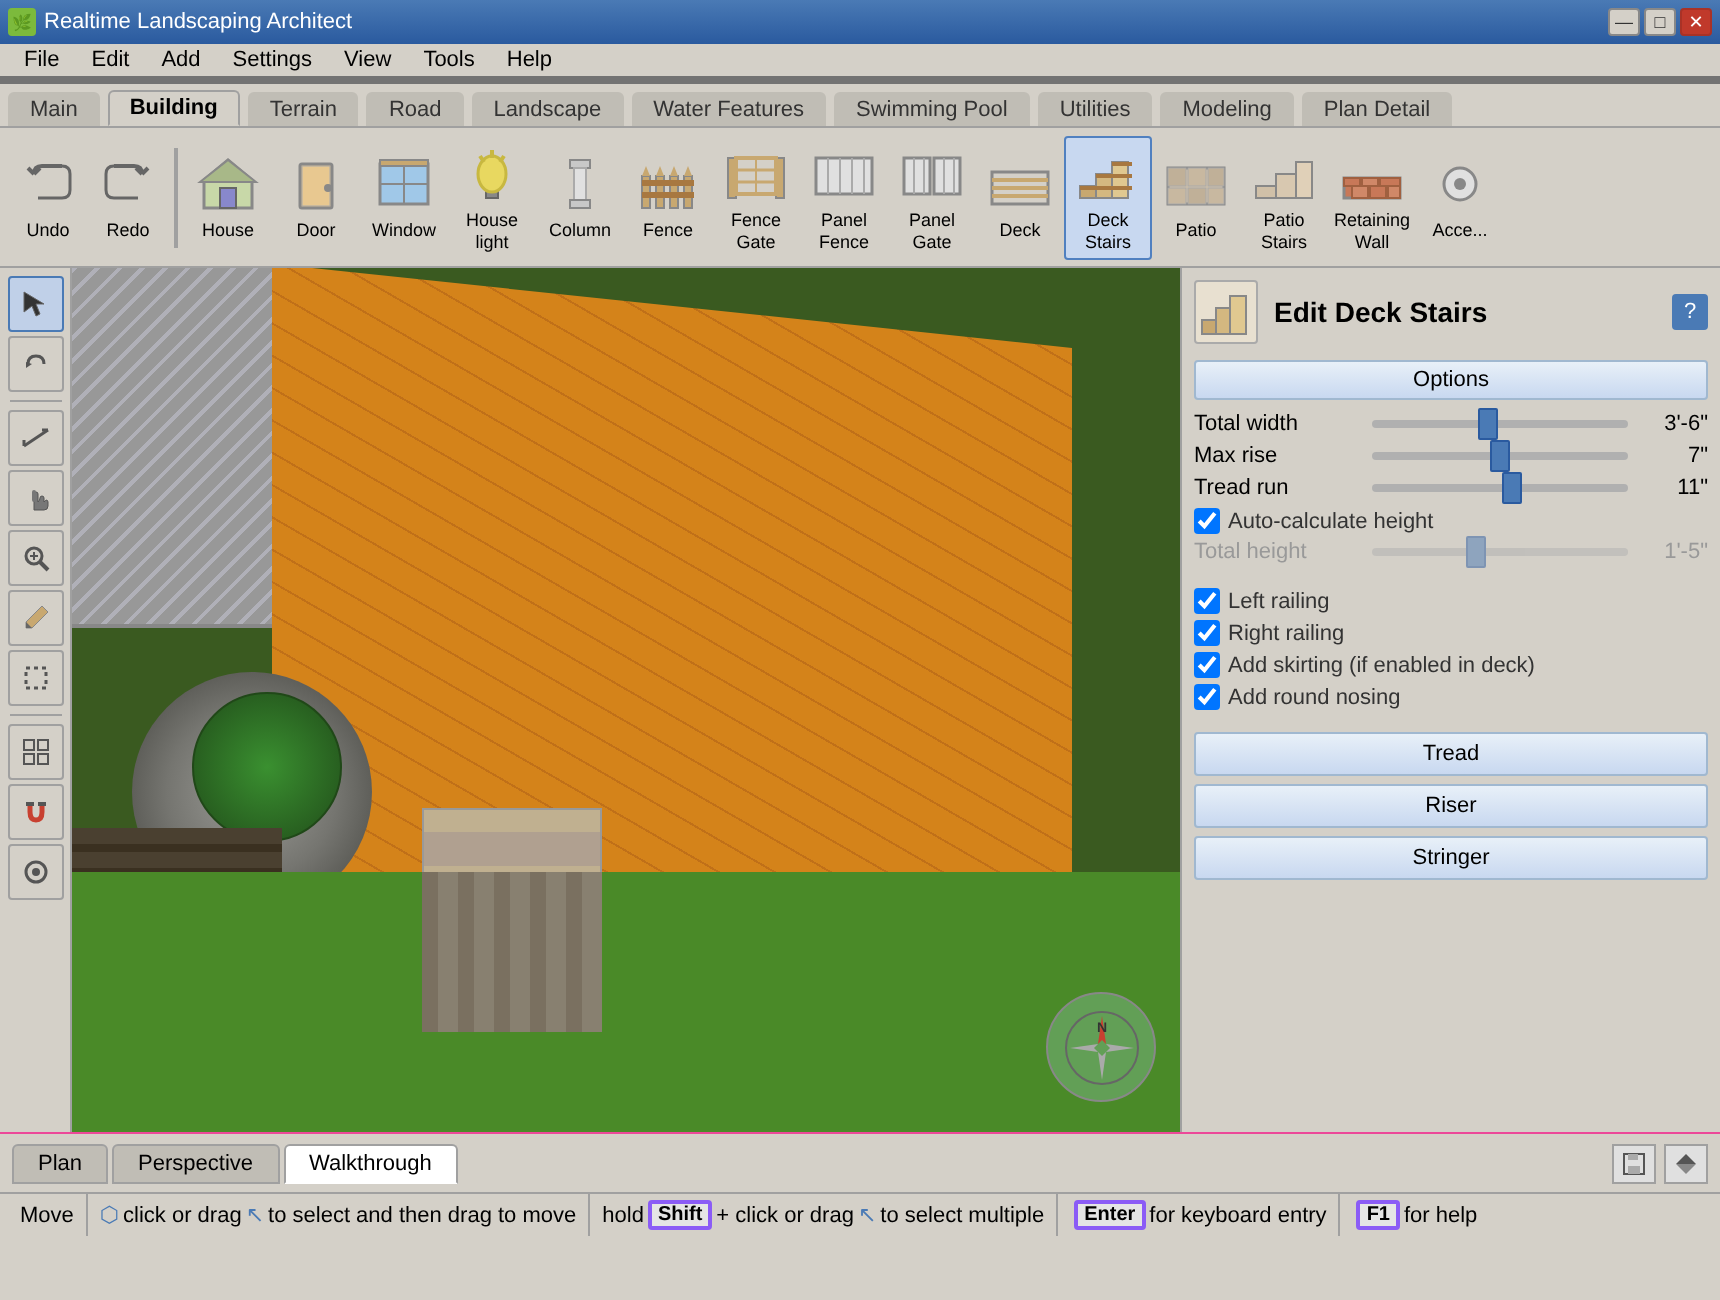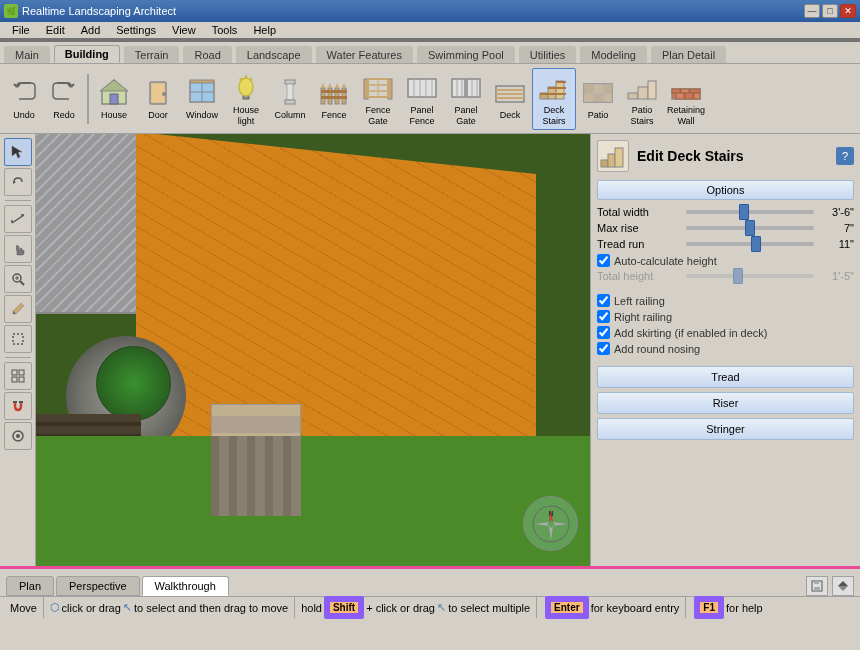--- a/index.html
+++ b/index.html
@@ -60,31 +60,31 @@
     .panel-slider::-webkit-slider-thumb { -webkit-appearance: none; width: 10px; height: 16px; background: #4a7ab5; border: 1px solid #2a5a9f; cursor: pointer; border-radius: 1px; }
     .panel-value { width: 36px; text-align: right; font-size: 11px; color: #000; flex-shrink: 0; }
     .panel-check-row { display: flex; align-items: center; gap: 4px; margin-bottom: 3px; }
     .panel-check { width: 13px; height: 13px; cursor: pointer; }
     .panel-check-label { font-size: 11px; color: #333; }
     .panel-button { width: 100%; padding: 4px; background: linear-gradient(to bottom, #e8f0f8, #c8d8f0); border: 1px solid #a0b8d0; border-radius: 2px; cursor: pointer; font-size: 11px; color: #000; text-align: center; margin-bottom: 4px; }
     .total-height-row { display: flex; align-items: center; gap: 4px; margin-bottom: 12px; }
     .total-height-row .panel-label { color: #999; }
 
     
-    #view-tabs { height: 30px; background: #d4d0c8; border-top: 3px solid #ec4899; display: flex; align-items: flex-end; padding: 0 6px; gap: 2px; }
+    #view-tabs { height: 30px; background: #d4d0c8; border-top: 1px solid #ec4899; display: flex; align-items: center; padding: 0 6px; gap: 2px; }
     .view-tab { padding: 3px 12px; font-size: 11px; border: 1px solid #a0a0a0; border-radius: 3px 3px 0 0; cursor: pointer; background: #c0bdb5; }
     .view-tab.active { background: white; border-bottom: 1px solid white; }
     .view-right { margin-left: auto; display: flex; align-items: center; gap: 4px; }
     .plant-label-select { height: 20px; font-size: 11px; border: 1px solid #a0a0a0; background: white; padding: 0 2px; }
     .view-icon-btn { width: 22px; height: 20px; background: #e0e0e0; border: 1px solid #a0a0a0; cursor: pointer; display: flex; align-items: center; justify-content: center; font-size: 10px; }
 
     
     #statusbar { height: 22px; background: #d4d0c8; border-top: 1px solid #a0a0a0; display: flex; align-items: center; padding: 0 4px; font-size: 11px; gap: 0; }
     .status-item { padding: 0 6px; border-right: 1px solid #a0a0a0; height: 100%; display: flex; align-items: center; }
-    .status-key { background: #fdba74; border: 6px solid #8b5cf6; border-radius: 2px; padding: 0 3px; font-size: 10px; font-weight: bold; margin: 0 2px; }
+    .status-key { background: #e5e5e5; border: 2px solid #8b5cf6; border-radius: 2px; padding: 0 3px; font-size: 10px; font-weight: bold; margin: 0 2px; }
     .status-item:last-child { border-right: none; }
 
     
     svg { display: block; }
   </style>
 </head>
 <body>
 
 <div id="titlebar">
   <div class="title-left">
@@ -324,20 +324,29 @@
           <rect x="11" y="18" width="8" height="4" fill="#d08868" stroke="#a06040"></rect>
           <rect x="20" y="18" width="10" height="4" fill="#c87858" stroke="#a06040"></rect>
           <rect x="6" y="22" width="8" height="6" fill="#d08868" stroke="#a06040"></rect>
           <rect x="15" y="22" width="8" height="6" fill="#c87858" stroke="#a06040"></rect>
           <rect x="24" y="22" width="6" height="6" fill="#d08868" stroke="#a06040"></rect>
         </svg>
     </div>
     <span style="font-size:9px">Retaining<br>Wall</span>
   </div>
 
+  <div class="tool-item">
+    <div class="tool-icon">
+      <svg width="32" height="32" viewBox="0 0 32 32">
+          <circle cx="16" cy="16" r="8" fill="#e0e0e0" stroke="#888" stroke-width="1.5"></circle>
+          <circle cx="16" cy="16" r="3" fill="#888"></circle>
+        </svg>
+    </div>
+    <span>Acce...</span>
+  </div>
 </div>
 
 <div id="main-content" style="height: 432px;">
 
   <div id="left-toolbar">
     <div class="lt-btn active">
       <svg width="16" height="16" viewBox="0 0 16 16">
           <polygon points="2,2 2,12 6,9 8,14 10,13 8,8 12,8" fill="#333" stroke="#666" stroke-width="0.5"></polygon>
         </svg>
     </div>

